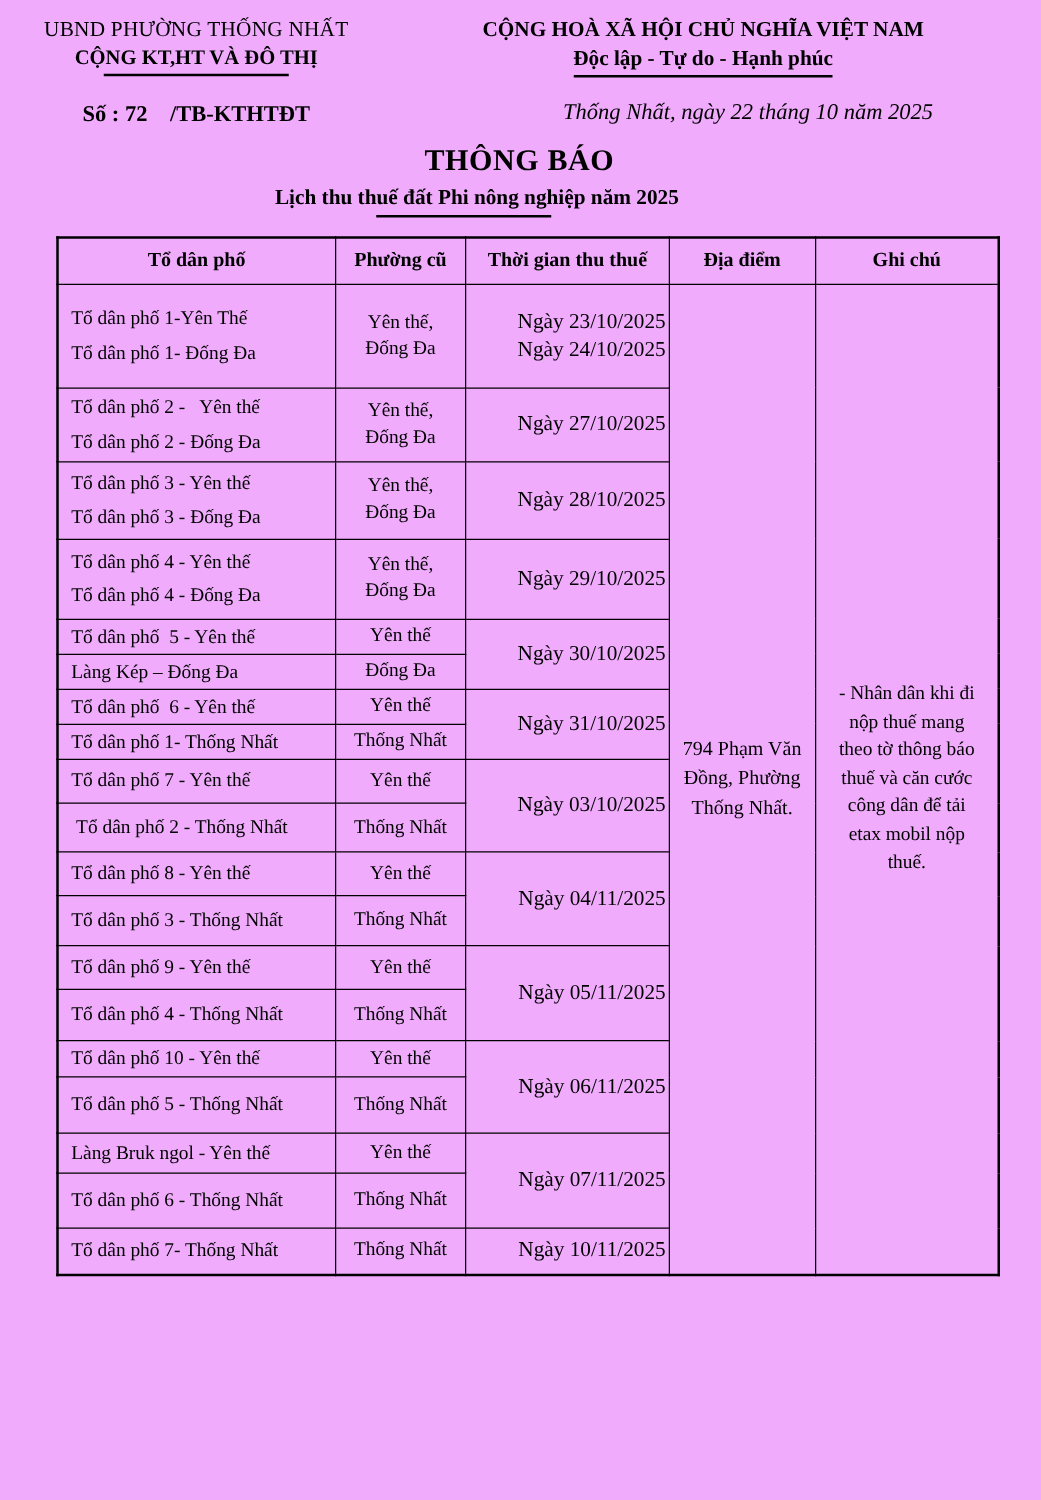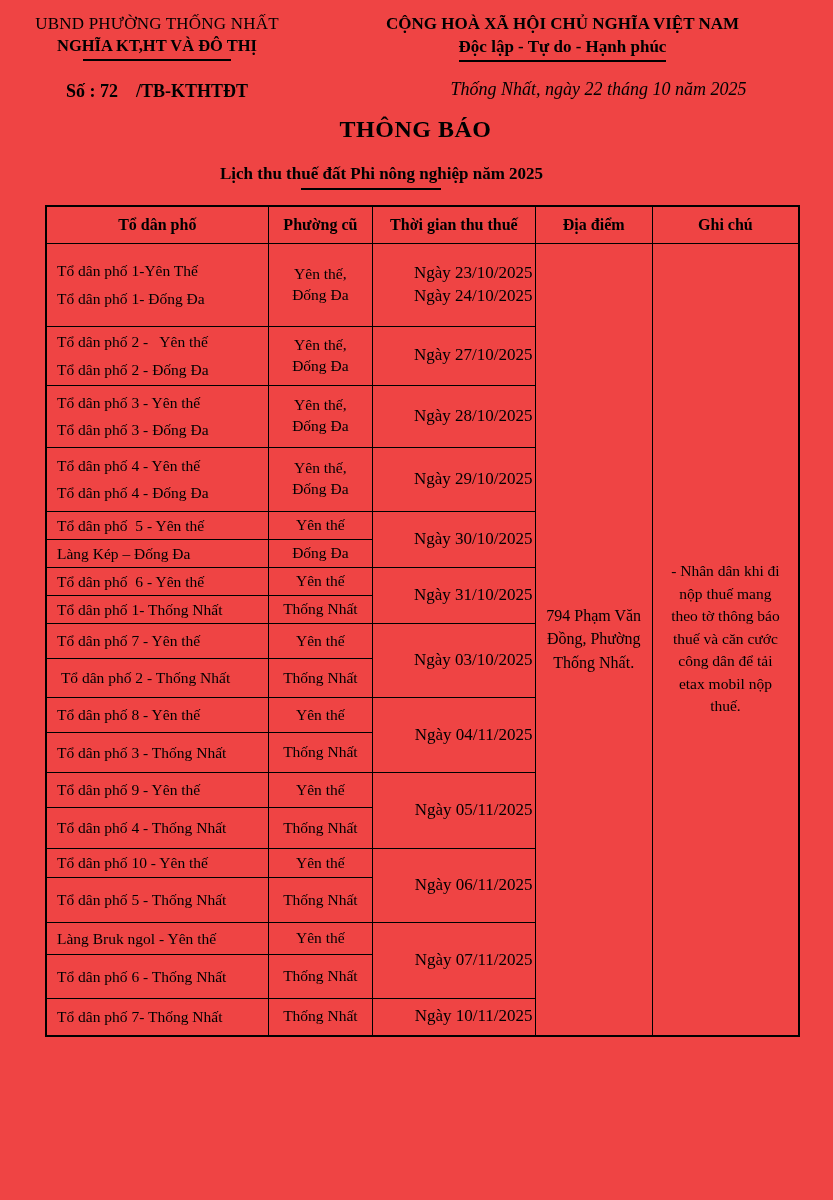--- a/index.html
+++ b/index.html
@@ -1,40 +1,40 @@
 <!DOCTYPE html>
 <html><head>
 <meta charset="utf-8">
 <style>
   html,body{margin:0;padding:0;background:#fff;}
   .page{
     position:relative;
     width:833px;height:1200px;
-    background:#ef4444;
+    background:#f0abfc;
     color:#000;
     font-family:"Liberation Serif","DejaVu Serif",serif;
     overflow:hidden;
   }
   
   .header{display:flex;padding-top:14px;}
   .header-left{width:270px;padding-left:22px;text-align:center;}
   .header-right{flex:1;text-align:center;}
   .org-parent{font-size:17px;letter-spacing:.2px;white-space:nowrap;}
   .org-name{font-size:16.5px;font-weight:bold;margin-top:2px;white-space:nowrap;}
   .motto1{font-size:17px;font-weight:bold;white-space:nowrap;}
   .motto2{font-size:17px;font-weight:bold;margin-top:3px;white-space:nowrap;}
   .rule{height:2px;background:#000;}
   .rule-left{width:148px;margin:3px auto 0;}
   .rule-right{width:207px;margin:3px auto 0;}
   .doc-number{font-size:18px;margin-top:20px;white-space:pre;font-weight:bold;}
   .place-date{font-size:18px;font-style:italic;margin-top:17px;transform:translateX(36px);white-space:nowrap;}
   
   .title-block{width:755px;margin:14px 0 0 24px;text-align:center;}
   .doc-title{font-size:24px;font-weight:bold;margin:0;transform:translateX(14px);letter-spacing:.5px;}
-  .doc-subtitle{font-size:17px;font-weight:bold;margin-top:21px;transform:translateX(-20px);}
+  .doc-subtitle{font-size:17px;font-weight:bold;margin-top:5px;transform:translateX(-20px);}
   .subtitle-rule{width:140px;height:2px;background:#000;margin:4px auto 0;transform:translateX(-31px);}
   
   .intro{
     margin:17px 60px 0 24px;
     font-size:17px;line-height:21.5px;
     text-align:justify;text-indent:45px;
   }
   
   table.schedule{
     border-collapse:collapse;table-layout:fixed;
@@ -64,21 +64,21 @@
   .note-inner{width:112px;margin:0 auto;font-size:15.5px;line-height:1.45;}
 </style>
 </head>
 <body>
 
 <div class="page">
 
   <div class="header">
     <div class="header-left">
       <div class="org-parent">UBND PHƯỜNG THỐNG NHẤT</div>
-      <div class="org-name">NGHĨA KT,HT VÀ ĐÔ THỊ</div>
+      <div class="org-name">CỘNG KT,HT VÀ ĐÔ THỊ</div>
       <div class="rule rule-left"></div>
       <div class="doc-number">Số : 72    /TB-KTHTĐT</div>
     </div>
     <div class="header-right">
       <div class="motto1">CỘNG HOÀ XÃ HỘI CHỦ NGHĨA VIỆT NAM</div>
       <div class="motto2">Độc lập - Tự do - Hạnh phúc</div>
       <div class="rule rule-right"></div>
       <div class="place-date">Thống Nhất, ngày 22 tháng 10 năm 2025</div>
     </div>
   </div>

